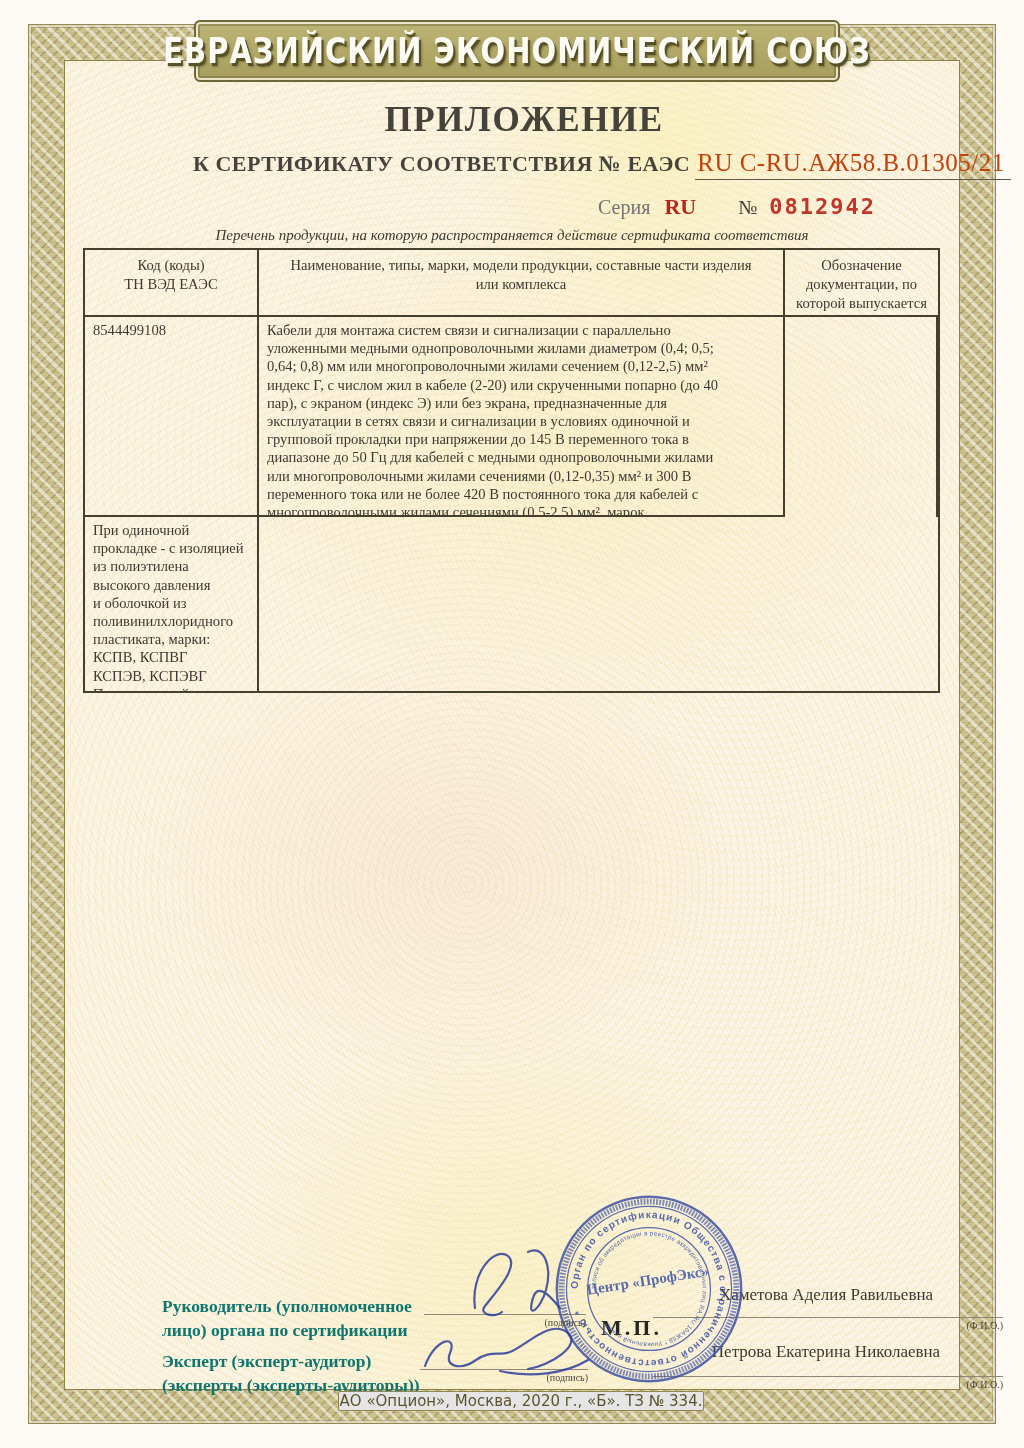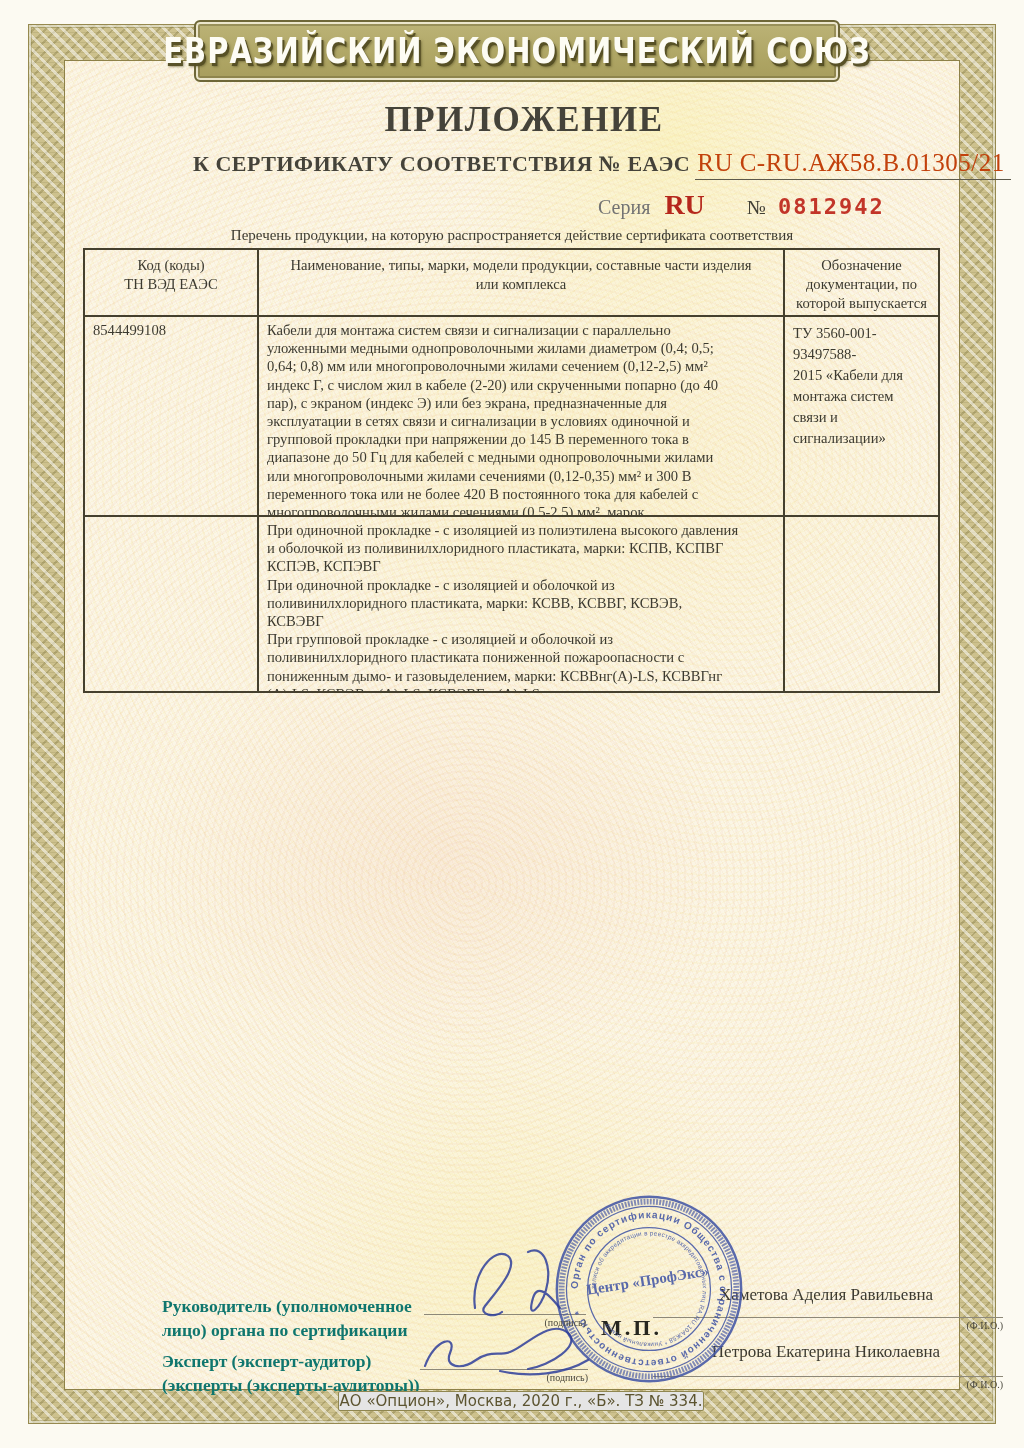--- a/index.html
+++ b/index.html
@@ -66,29 +66,29 @@
   .cert-label{font-size:22px;font-weight:bold;letter-spacing:.5px;color:#45433a;}
   .cert-number{
     font-size:25px;color:#c2410c;margin-left:5px;padding:0 6px 2px 2px;
     border-bottom:1px solid #5d594b;letter-spacing:.5px;
   }
   .series-line{
     position:absolute;left:598px;top:186px;width:340px;
     display:flex;align-items:baseline;z-index:3;white-space:nowrap;
   }
   .series-label{font-size:20px;color:#737373;}
-  .series-value{font-size:28px;font-weight:bold;color:#b5271c;margin-left:14px;}
+  .series-value{font-size:22px;font-weight:bold;color:#b5271c;margin-left:14px;}
   .number-sign{font-size:20px;color:#403e34;margin-left:42px;}
   .form-number{
     font-family:"DejaVu Sans Mono", monospace;font-size:22px;font-weight:600;
     color:#c23529;letter-spacing:2px;margin-left:12px;margin-top:8px;
   }
   .intro-line{
     position:absolute;left:0;top:227px;width:1024px;text-align:center;
-    font-size:15px;color:#3c3a30;z-index:3;
+    font-size:15px;color:#3c3a30;z-index:3;font-style:italic;
   }
   
   .ptable{
     position:absolute;left:83px;top:248px;width:857px;height:445px;
     border:2px solid #45402e;box-sizing:border-box;
     display:grid;grid-template-columns:174px 526px 1fr;grid-template-rows:67px 200px 1fr;
     z-index:3;font-size:14.6px;line-height:18.2px;
   }
   .cell{border-right:2px solid #45402e;border-bottom:2px solid #45402e;
     padding:4px 8px;box-sizing:border-box;overflow:hidden;}
@@ -164,24 +164,20 @@
 уложенными медными однопроволочными жилами диаметром (0,4; 0,5;
 0,64; 0,8) мм или многопроволочными жилами сечением (0,12-2,5) мм²
 индекс Г, с числом жил в кабеле (2-20) или скрученными попарно (до 40
 пар),  с экраном (индекс Э) или без экрана, предназначенные для
 эксплуатации в сетях связи и сигнализации в условиях одиночной и
 групповой прокладки при напряжении до 145 В переменного тока в
 диапазоне до 50 Гц для кабелей с медными однопроволочными  жилами
 или многопроволочными жилами сечениями (0,12-0,35) мм² и 300 В
 переменного тока или не более 420 В постоянного тока для кабелей с
 многопроволочными жилами сечениями (0,5-2,5) мм², марок</div>
-  <div class="cell pre doc-cell last-col">ТУ 3560-001-93497588-
-2015 «Кабели для
-монтажа систем связи и
-сигнализации»</div>
 
   <div class="cell last-row"></div>
   <div class="cell pre last-row">При одиночной прокладке - с изоляцией из полиэтилена высокого давления
 и оболочкой из поливинилхлоридного пластиката, марки: КСПВ, КСПВГ
 КСПЭВ,  КСПЭВГ
 При одиночной прокладке - с изоляцией и оболочкой из
 поливинилхлоридного пластиката, марки: КСВВ, КСВВГ, КСВЭВ,
 КСВЭВГ
 При групповой прокладке - с изоляцией и оболочкой из
 поливинилхлоридного пластиката пониженной пожароопасности с

